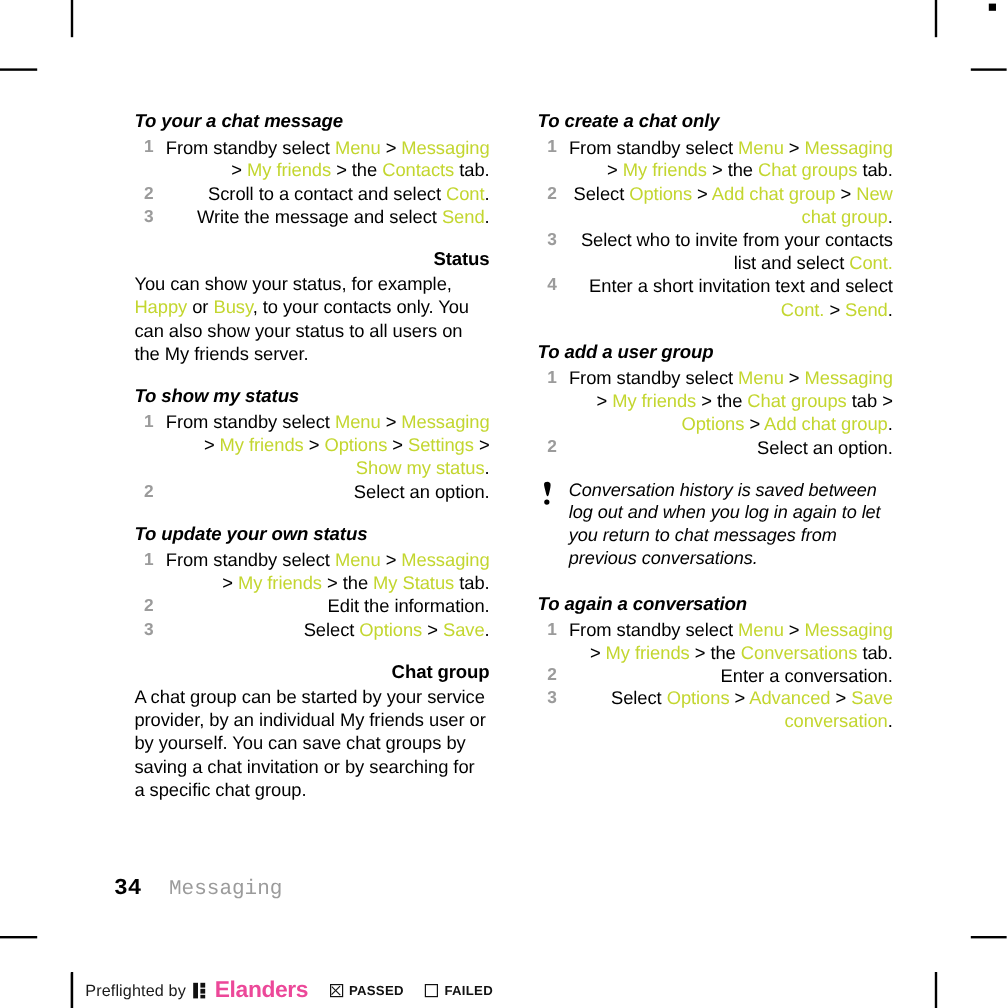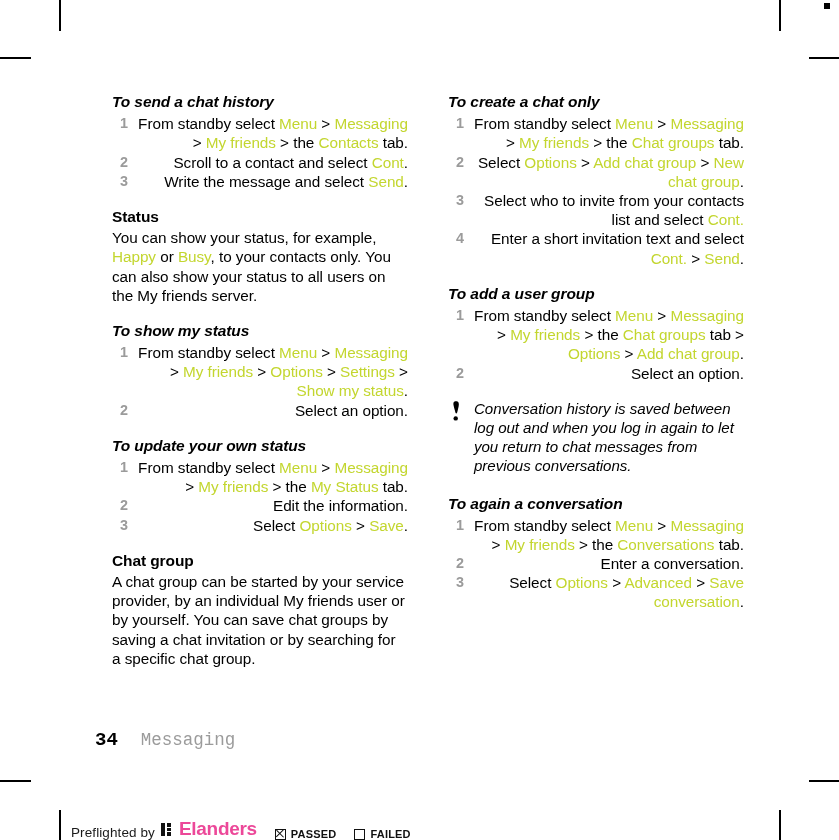--- a/index.html
+++ b/index.html
@@ -55,20 +55,21 @@
     letter-spacing: -0.1px;
     line-height: 1.3;
   }
   h3.sec-plain {
     font-size: 15.5px;
     font-weight: bold;
     font-style: normal;
     margin: 0 0 1px 0;
     letter-spacing: -0.1px;
     line-height: 1.3;
+    text-align: right;
   }
 
   .block { margin: 0 0 16px 0; }
 
   p.body {
     font-size: 15.3px;
     line-height: 19.2px;
     margin: 0;
     letter-spacing: -0.05px;
   }
@@ -145,21 +146,21 @@
     color: #9b9b9b;
   }
 
   
   .preflight {
     position: absolute;
     left: 59px;
     top: 811px;
     height: 29px;
     display: flex;
-    align-items: flex-end;
+    align-items: center;
     gap: 0;
     border-left: 1.6px solid #000;
     padding-left: 11px;
   }
   .pf-text {
     font-size: 13.5px;
     color: #1a1a1a;
     letter-spacing: 0.1px;
   }
   .pf-logo {
@@ -231,21 +232,21 @@
 <div class="crop crop-v-bl"></div>
 <div class="crop crop-h-br"></div>
 <div class="crop crop-v-br"></div>
 <div class="crop reg-square-tr"></div>
 
 <div class="page">
 
   <div class="col col-left">
     <div id="left-sections">
         <div class="block">
-          <h3 class="sec-italic">To send a chat history</h3>
+          <h3 class="sec-italic">To your a chat message</h3>
           <ol class="steps">
             <li><span class="gt">From standby select </span><span class="grn">Menu</span><span class="gt"> &gt; </span><span class="grn">Messaging</span><span class="gt"> &gt; </span><span class="grn">My friends</span><span class="gt"> &gt; the </span><span class="grn">Contacts</span><span class="gt"> tab.</span></li>
             <li><span class="gt">Scroll to a contact and select </span><span class="grn">Cont</span><span class="gt">.</span></li>
             <li><span class="gt">Write the message and select </span><span class="grn">Send</span><span class="gt">.</span></li>
           </ol>
         </div>
         <div class="block">
           <h3 class="sec-plain">Status</h3>
           <p class="body"><span class="gt">You can show your status, for example, </span><span class="grn">Happy</span><span class="gt"> or </span><span class="grn">Busy</span><span class="gt">, to your contacts only. You can also show your status to all users on the My friends server.</span></p>
         </div>

